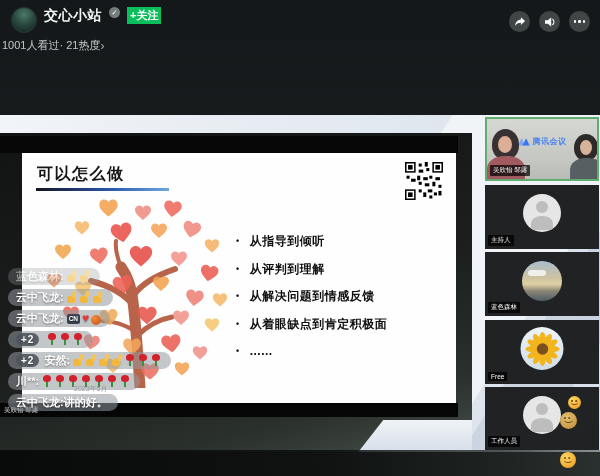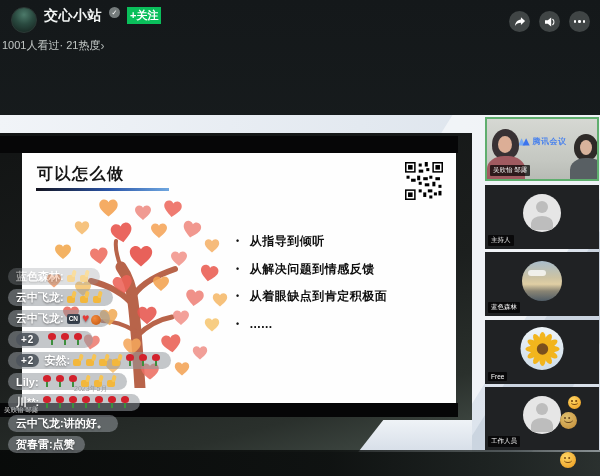--- a/index.html
+++ b/index.html
@@ -267,20 +267,23 @@
           <use href="#hh" transform="translate(128,163) scale(.9)" fill="#f3a356"></use>
         </g>
       </svg>
 
       <div class="bullets">
 
       <div class="bullet">
             <span class="btext">从指导到倾听</span>
           </div>
           <div class="bullet">
+            <span class="btext">从评判到理解</span>
+          </div>
+          <div class="bullet">
             <span class="btext">从解决问题到情感反馈</span>
           </div>
           <div class="bullet">
             <span class="btext">从着眼缺点到肯定积极面</span>
           </div>
           <div class="bullet">
             <span class="btext">......</span>
           </div>
         </div>
 
@@ -408,52 +411,33 @@
           <span class="em em-thumb"></span>
           <span class="em em-thumb"></span>
           <span class="em em-thumb"></span>
           <span class="em em-rose"></span>
           <span class="em em-rose"></span>
           <span class="em em-rose"></span>
         </span>
       </div>
       <div class="chat-row">
 
-        <span class="cname">Lily</span>
-
-        <span class="emojis">
-          <span class="em em-rose"></span>
-          <span class="em em-rose"></span>
-          <span class="em em-rose"></span>
-          <span class="em em-thumb"></span>
-          <span class="em em-thumb"></span>
-          <span class="em em-thumb"></span>
-        </span>
-      </div>
-      <div class="chat-row">
-
         <span class="cname">川**</span>
 
         <span class="emojis">
           <span class="em em-rose"></span>
           <span class="em em-rose"></span>
           <span class="em em-rose"></span>
           <span class="em em-rose"></span>
           <span class="em em-rose"></span>
           <span class="em em-rose"></span>
           <span class="em em-rose"></span>
         </span>
       </div>
       <div class="chat-row">
 
         <span class="cname">云中飞龙</span>
         <span class="ctext">讲的好。</span>
         <span class="emojis"></span>
       </div>
-      <div class="chat-row">
-
-        <span class="cname">贺春雷</span>
-        <span class="ctext">点赞</span>
-        <span class="emojis"></span>
-      </div>
     </div>
 
 </div>
 
 </body></html>

